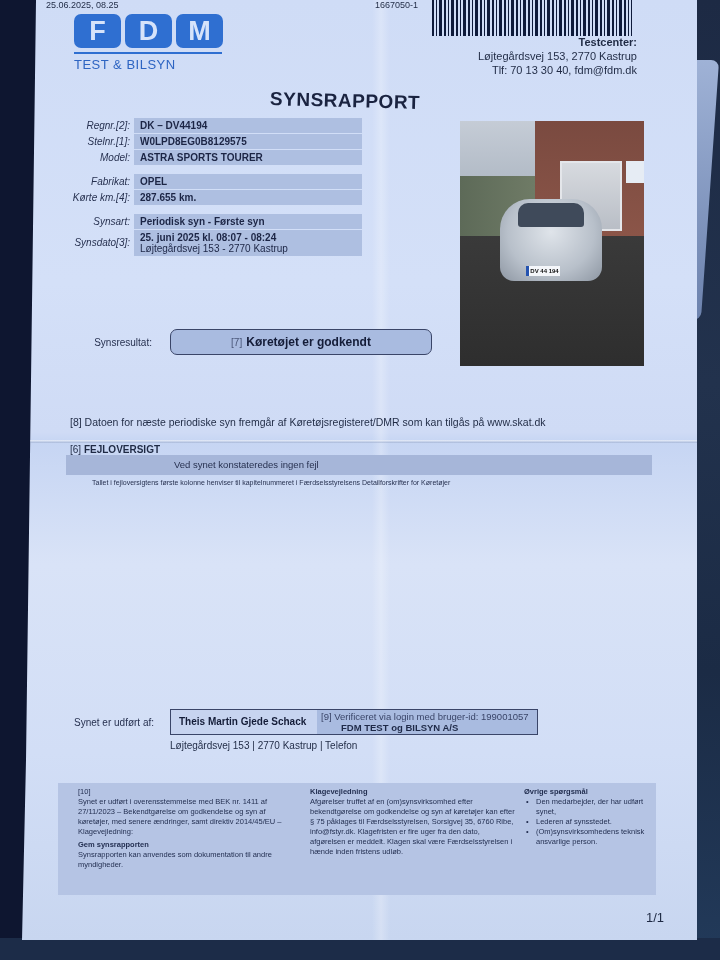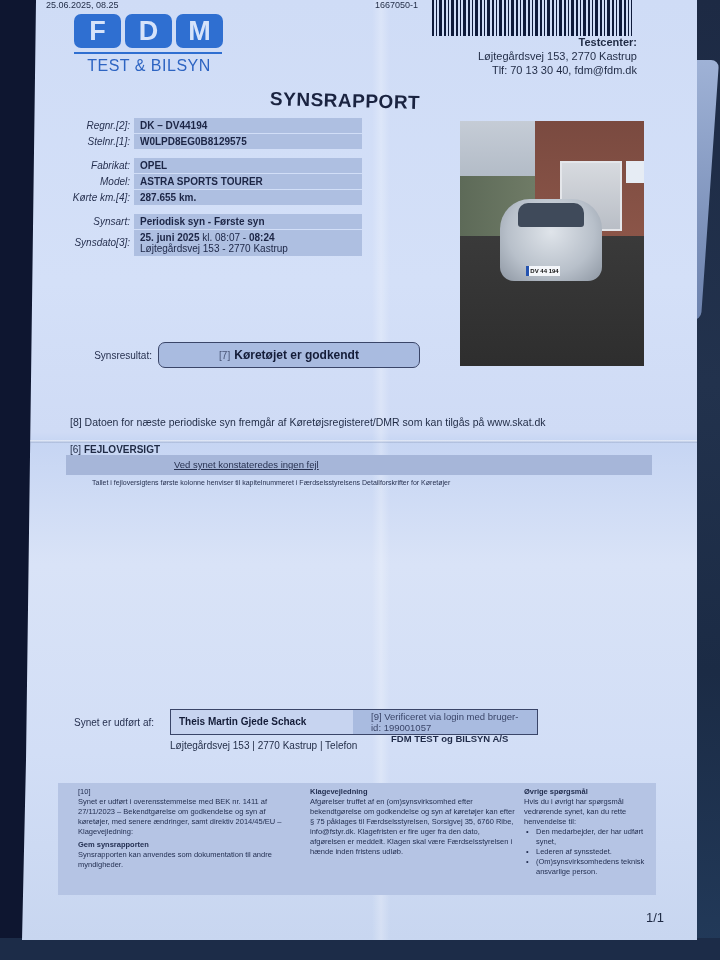--- a/index.html
+++ b/index.html
@@ -44,21 +44,21 @@
   .ref-no { position: absolute; left: 345px; top: 0; font-size: 9px; color: #1f2a44; margin-left: 8px; }
 
   .logo { position: absolute; left: 52px; top: 14px; width: 150px; }
   .logo-boxes { display: flex; gap: 4px; }
   .logo-box {
     width: 47px; height: 34px; background: #2f6fd1; border-radius: 7px;
     color: #d6e3fa; font-weight: bold; font-size: 27px; line-height: 34px;
     text-align: center; letter-spacing: 0;
   }
   .logo-line { margin-top: 4px; height: 2px; background: #2f6fd1; width: 148px; }
-  .logo-sub { margin-top: 3px; text-align: center; font-size: 16px; color: #2d64c2; letter-spacing: 0.5px; }
+  .logo-sub { margin-top: 3px; font-size: 13px; color: #2d64c2; letter-spacing: 0.5px; }
 
   .barcode {
     position: absolute; left: 410px; top: 0; width: 200px; height: 36px;
     background: repeating-linear-gradient(90deg,
       #0e1a3a 0px, #0e1a3a 2px, transparent 2px, transparent 4px,
       #0e1a3a 4px, #0e1a3a 5px, transparent 5px, transparent 7px,
       #0e1a3a 7px, #0e1a3a 10px, transparent 10px, transparent 12px);
   }
   .testcenter { position: absolute; right: 60px; top: 35px; text-align: right; font-size: 11px; line-height: 14px; color: #1f2a44; }
   .testcenter .tc-title { font-weight: bold; }
@@ -69,67 +69,67 @@
   }
 
   .fields { position: absolute; left: 40px; top: 118px; width: 300px; }
   .frow { display: flex; align-items: stretch; margin-bottom: 1px; }
   .frow.gap { margin-top: 9px; }
   .flabel { width: 72px; text-align: right; font-size: 10px; color: #273150; padding-right: 4px; padding-top: 2px; font-style: italic; }
   .fvalue {
     flex: 1; background: #aebfe1; font-size: 10px; font-weight: bold; color: #1c2545;
     padding: 2px 6px; min-height: 14px;
   }
-  .fvalue .light { font-weight: normal; }
+  .fvalue .light { font-weight: bold; }
   .fvalue .line2 { display: block; font-weight: normal; }
 
   .photo {
     position: absolute; left: 438px; top: 121px; width: 184px; height: 245px;
     background: #4a4c50; overflow: hidden;
   }
   .ph-sky { position: absolute; left: 0; top: 0; width: 75px; height: 85px; background: linear-gradient(180deg, #c5ccd6, #a9b3bf); }
   .ph-brick { position: absolute; left: 75px; top: 0; width: 109px; height: 115px; background: linear-gradient(180deg, #7a4a40, #8b5548); }
   .ph-door { position: absolute; left: 100px; top: 40px; width: 62px; height: 70px; background: linear-gradient(180deg, #d7dadf, #b9bec6); border: 2px solid #e4e6ea; }
   .ph-sign { position: absolute; left: 166px; top: 40px; width: 18px; height: 22px; background: #e6ecf4; }
   .ph-fence { position: absolute; left: 0; top: 55px; width: 75px; height: 70px; background: linear-gradient(90deg, #5d6a58, #6f7b66); }
   .ph-ground { position: absolute; left: 0; top: 115px; width: 184px; height: 130px; background: linear-gradient(180deg, #3a3a3a, #2e2e2e); }
   .ph-car {
     position: absolute; left: 40px; top: 78px; width: 102px; height: 82px;
     background: radial-gradient(ellipse at 50% 40%, #dfe4ea 0%, #b8c0ca 60%, #8d96a2 100%);
     border-radius: 30px 30px 14px 14px;
   }
   .ph-windshield { position: absolute; left: 58px; top: 82px; width: 66px; height: 24px; background: #3f4a5a; border-radius: 10px 10px 3px 3px; }
   .ph-plate { position: absolute; left: 66px; top: 145px; width: 34px; height: 10px; background: #f4f6fa; border-left: 3px solid #2553b0; font-size: 6px; font-weight: bold; color: #111; line-height: 10px; text-align: center; }
 
-  .result-row { position: absolute; left: 40px; top: 342px; display: flex; align-items: center; }
+  .result-row { position: absolute; left: 40px; top: 329px; display: flex; align-items: center; gap: 12px; }
   .result-label { width: 96px; text-align: right; font-size: 10px; color: #273150; padding-right: 6px; }
   .result-box {
     width: 262px; height: 26px; border: 1.5px solid #3a4568; border-radius: 7px;
     background: #a9bbe0; display: flex; align-items: center; justify-content: center; gap: 4px;
   }
   .result-ref { font-size: 10px; color: #4a5678; }
   .result-text { font-size: 12px; font-weight: bold; color: #141c38; }
 
   .next-note { position: absolute; left: 48px; top: 416px; font-size: 10.5px; color: #1f2a44; }
 
   .fejl-head { position: absolute; left: 48px; top: 444px; font-size: 10px; color: #1f2a44; }
   .fejl-head b { font-weight: bold; }
   .fejl-bar {
     position: absolute; left: 44px; top: 455px; width: 586px; height: 20px;
-    background: #a6b6d9; font-size: 9.5px; color: #273150; padding: 4px 0 0 108px; text-decoration: underline;
+    background: #a6b6d9; font-size: 9.5px; color: #273150; padding: 4px 0 0 108px;
   }
   .fejl-note { position: absolute; left: 70px; top: 479px; font-size: 7px; color: #273150; }
 
   .inspector-row { position: absolute; left: 52px; top: 709px; display: flex; align-items: center; }
   .insp-label { font-size: 10px; color: #273150; width: 96px; }
   .insp-box {
     display: flex; border: 1px solid #3a4568; background: #c7d4f0; height: 26px; width: 368px;
   }
   .insp-name { font-size: 10px; font-weight: bold; color: #141c38; padding: 6px 8px; width: 146px; }
-  .insp-verify { flex: 1; background: #a9bbe0; font-size: 9.5px; color: #3a4568; padding: 1px 18px; line-height: 11px; margin-left: 36px; }
+  .insp-verify { flex: 1; background: #a9bbe0; font-size: 9.5px; color: #3a4568; padding: 1px 4px; line-height: 11px; }
   .insp-verify .company { display: block; font-weight: bold; color: #1f2a48; padding-left: 20px; }
   .insp-address { position: absolute; left: 148px; top: 740px; font-size: 10px; color: #1f2a44; }
 
   .footer-box {
     position: absolute; left: 36px; top: 783px; width: 598px; height: 112px;
     background: #b5c4e4;
   }
   .fcol { position: absolute; top: 4px; font-size: 7.5px; line-height: 10px; color: #243052; }
   .fcol b { font-weight: bold; display: block; }
   .fcol-1 { left: 20px; width: 220px; }
@@ -177,27 +177,27 @@
 
   <div class="fields">
     <div class="frow">
       <div class="flabel">Regnr.[2]:</div>
       <div class="fvalue">DK – DV44194</div>
     </div>
     <div class="frow">
       <div class="flabel">Stelnr.[1]:</div>
       <div class="fvalue">W0LPD8EG0B8129575</div>
     </div>
+    <div class="frow">
+      <div class="flabel">Model:</div>
+      <div class="fvalue">ASTRA SPORTS TOURER</div>
+    </div>
     <div class="frow gap">
       <div class="flabel">Fabrikat:</div>
       <div class="fvalue">OPEL</div>
-    </div>
-    <div class="frow">
-      <div class="flabel">Model:</div>
-      <div class="fvalue">ASTRA SPORTS TOURER</div>
     </div>
     <div class="frow">
       <div class="flabel">Kørte km.[4]:</div>
       <div class="fvalue">287.655 km.</div>
     </div>
     <div class="frow gap">
       <div class="flabel">Synsart:</div>
       <div class="fvalue">Periodisk syn - Første syn</div>
     </div>
     <div class="frow">
@@ -256,21 +256,20 @@
       <div>Synet er udført i overensstemmelse med BEK nr. 1411 af 27/11/2023 – Bekendtgørelse om godkendelse og syn af køretøjer, med senere ændringer, samt direktiv 2014/45/EU – Klagevejledning:</div>
       <b style="margin-top:3px">Gem synsrapporten</b>
       <div>Synsrapporten kan anvendes som dokumentation til andre myndigheder.</div>
     </div>
     <div class="fcol fcol-2">
       <b>Klagevejledning</b>
       <div>Afgørelser truffet af en (om)synsvirksomhed efter bekendtgørelse om godkendelse og syn af køretøjer kan efter § 75 påklages til Færdselsstyrelsen, Sorsigvej 35, 6760 Ribe, info@fstyr.dk. Klagefristen er fire uger fra den dato, afgørelsen er meddelt. Klagen skal være Færdselsstyrelsen i hænde inden fristens udløb.</div>
     </div>
     <div class="fcol fcol-3">
       <b>Øvrige spørgsmål</b>
-      <div>Hvis du i øvrigt har spørgsmål vedrørende synet, kan du rette henvendelse til:</div>
       <ul>
         <li>Den medarbejder, der har udført synet,</li>
         <li>Lederen af synsstedet.</li>
         <li>(Om)synsvirksomhedens teknisk ansvarlige person.</li>
       </ul>
     </div>
   </div>
 
   <div class="page-no">1/1</div>
 </div>

